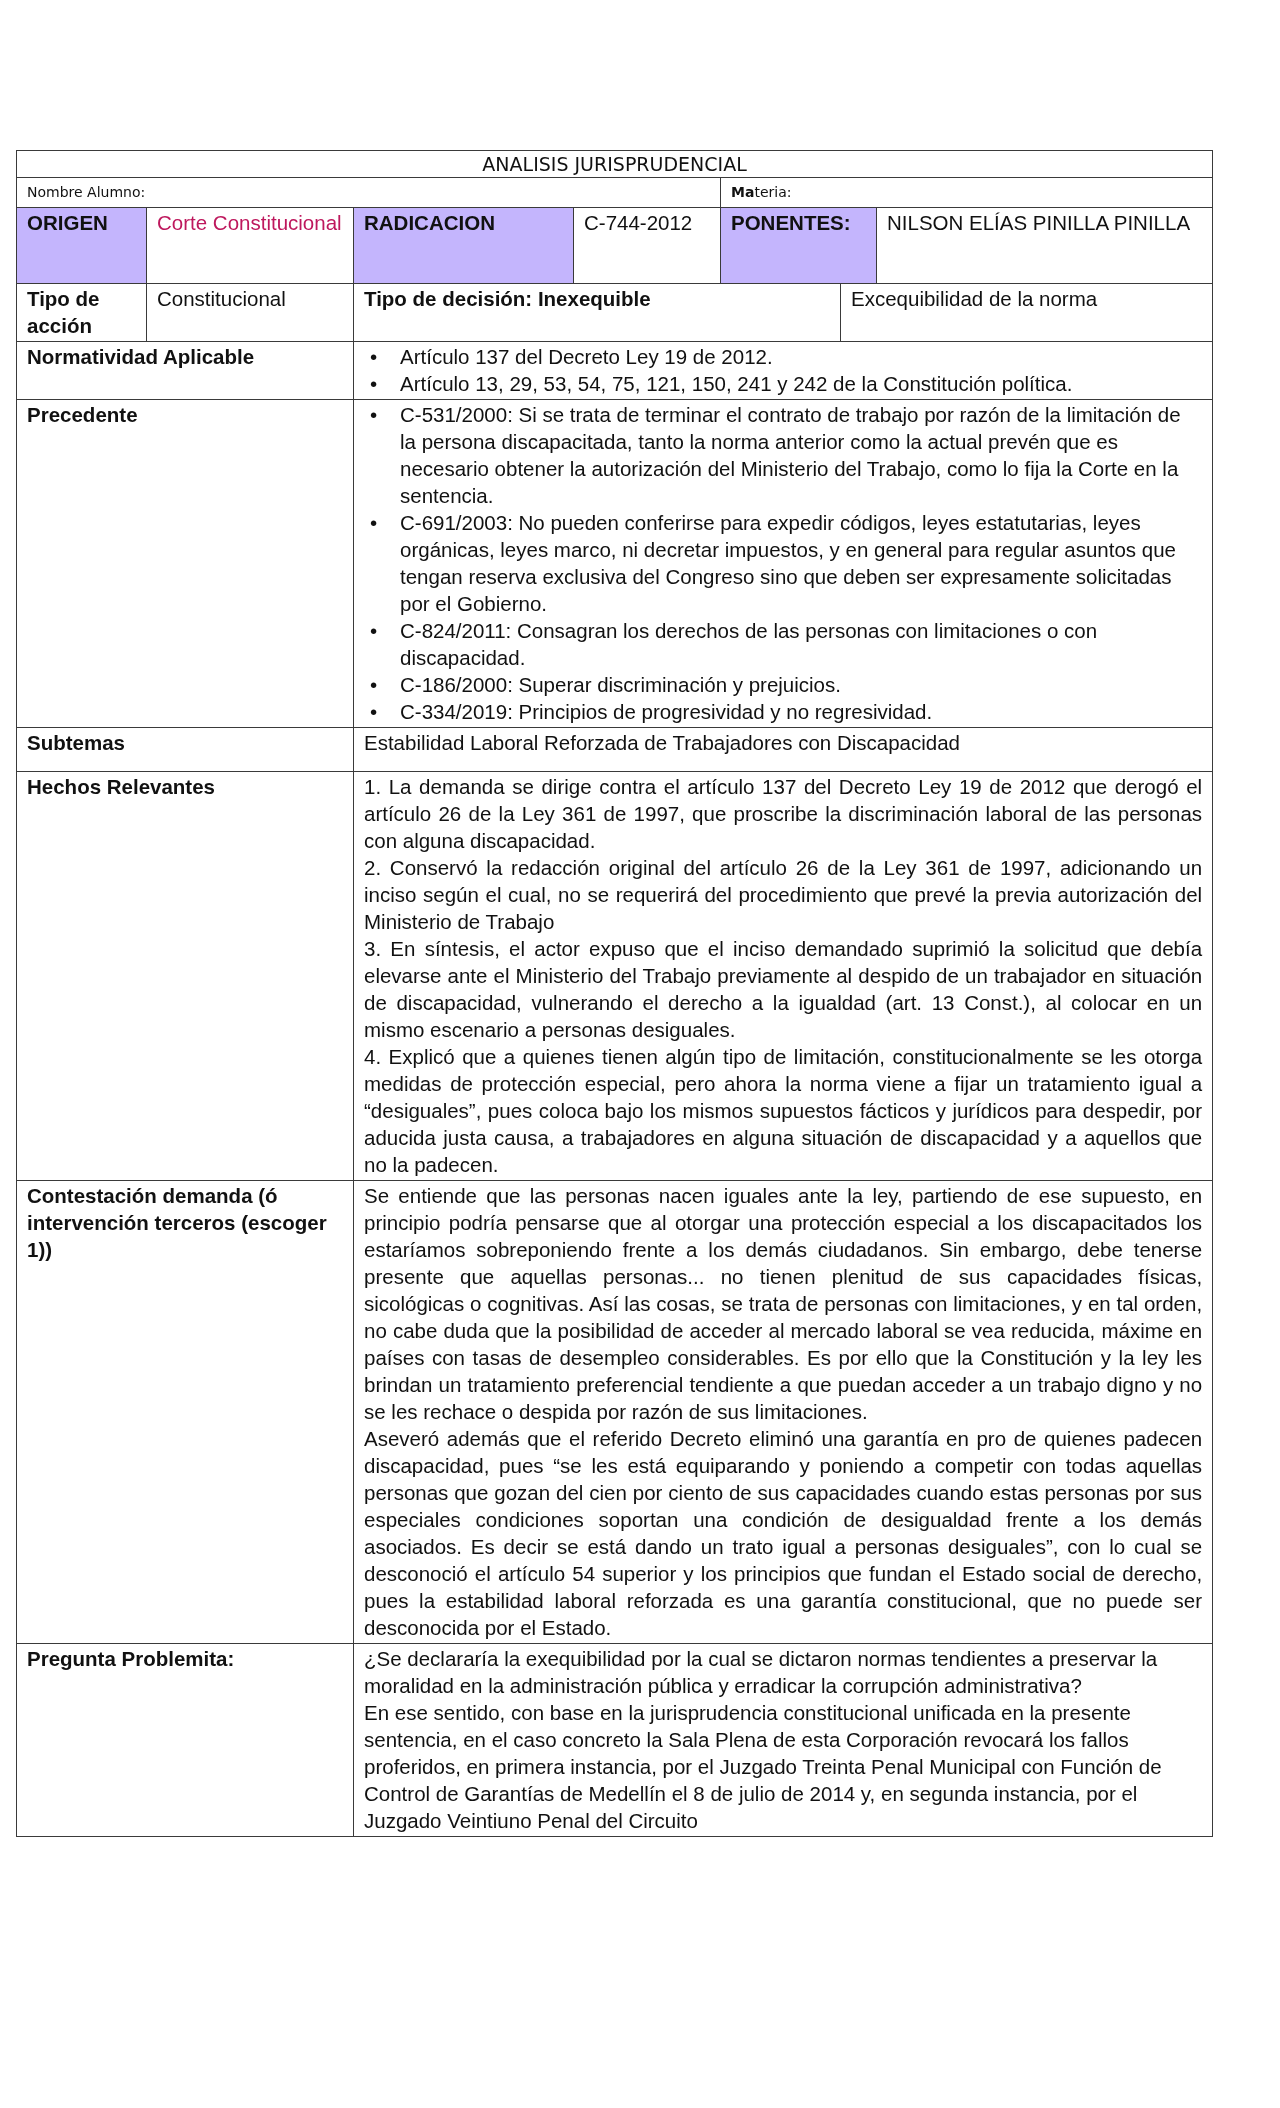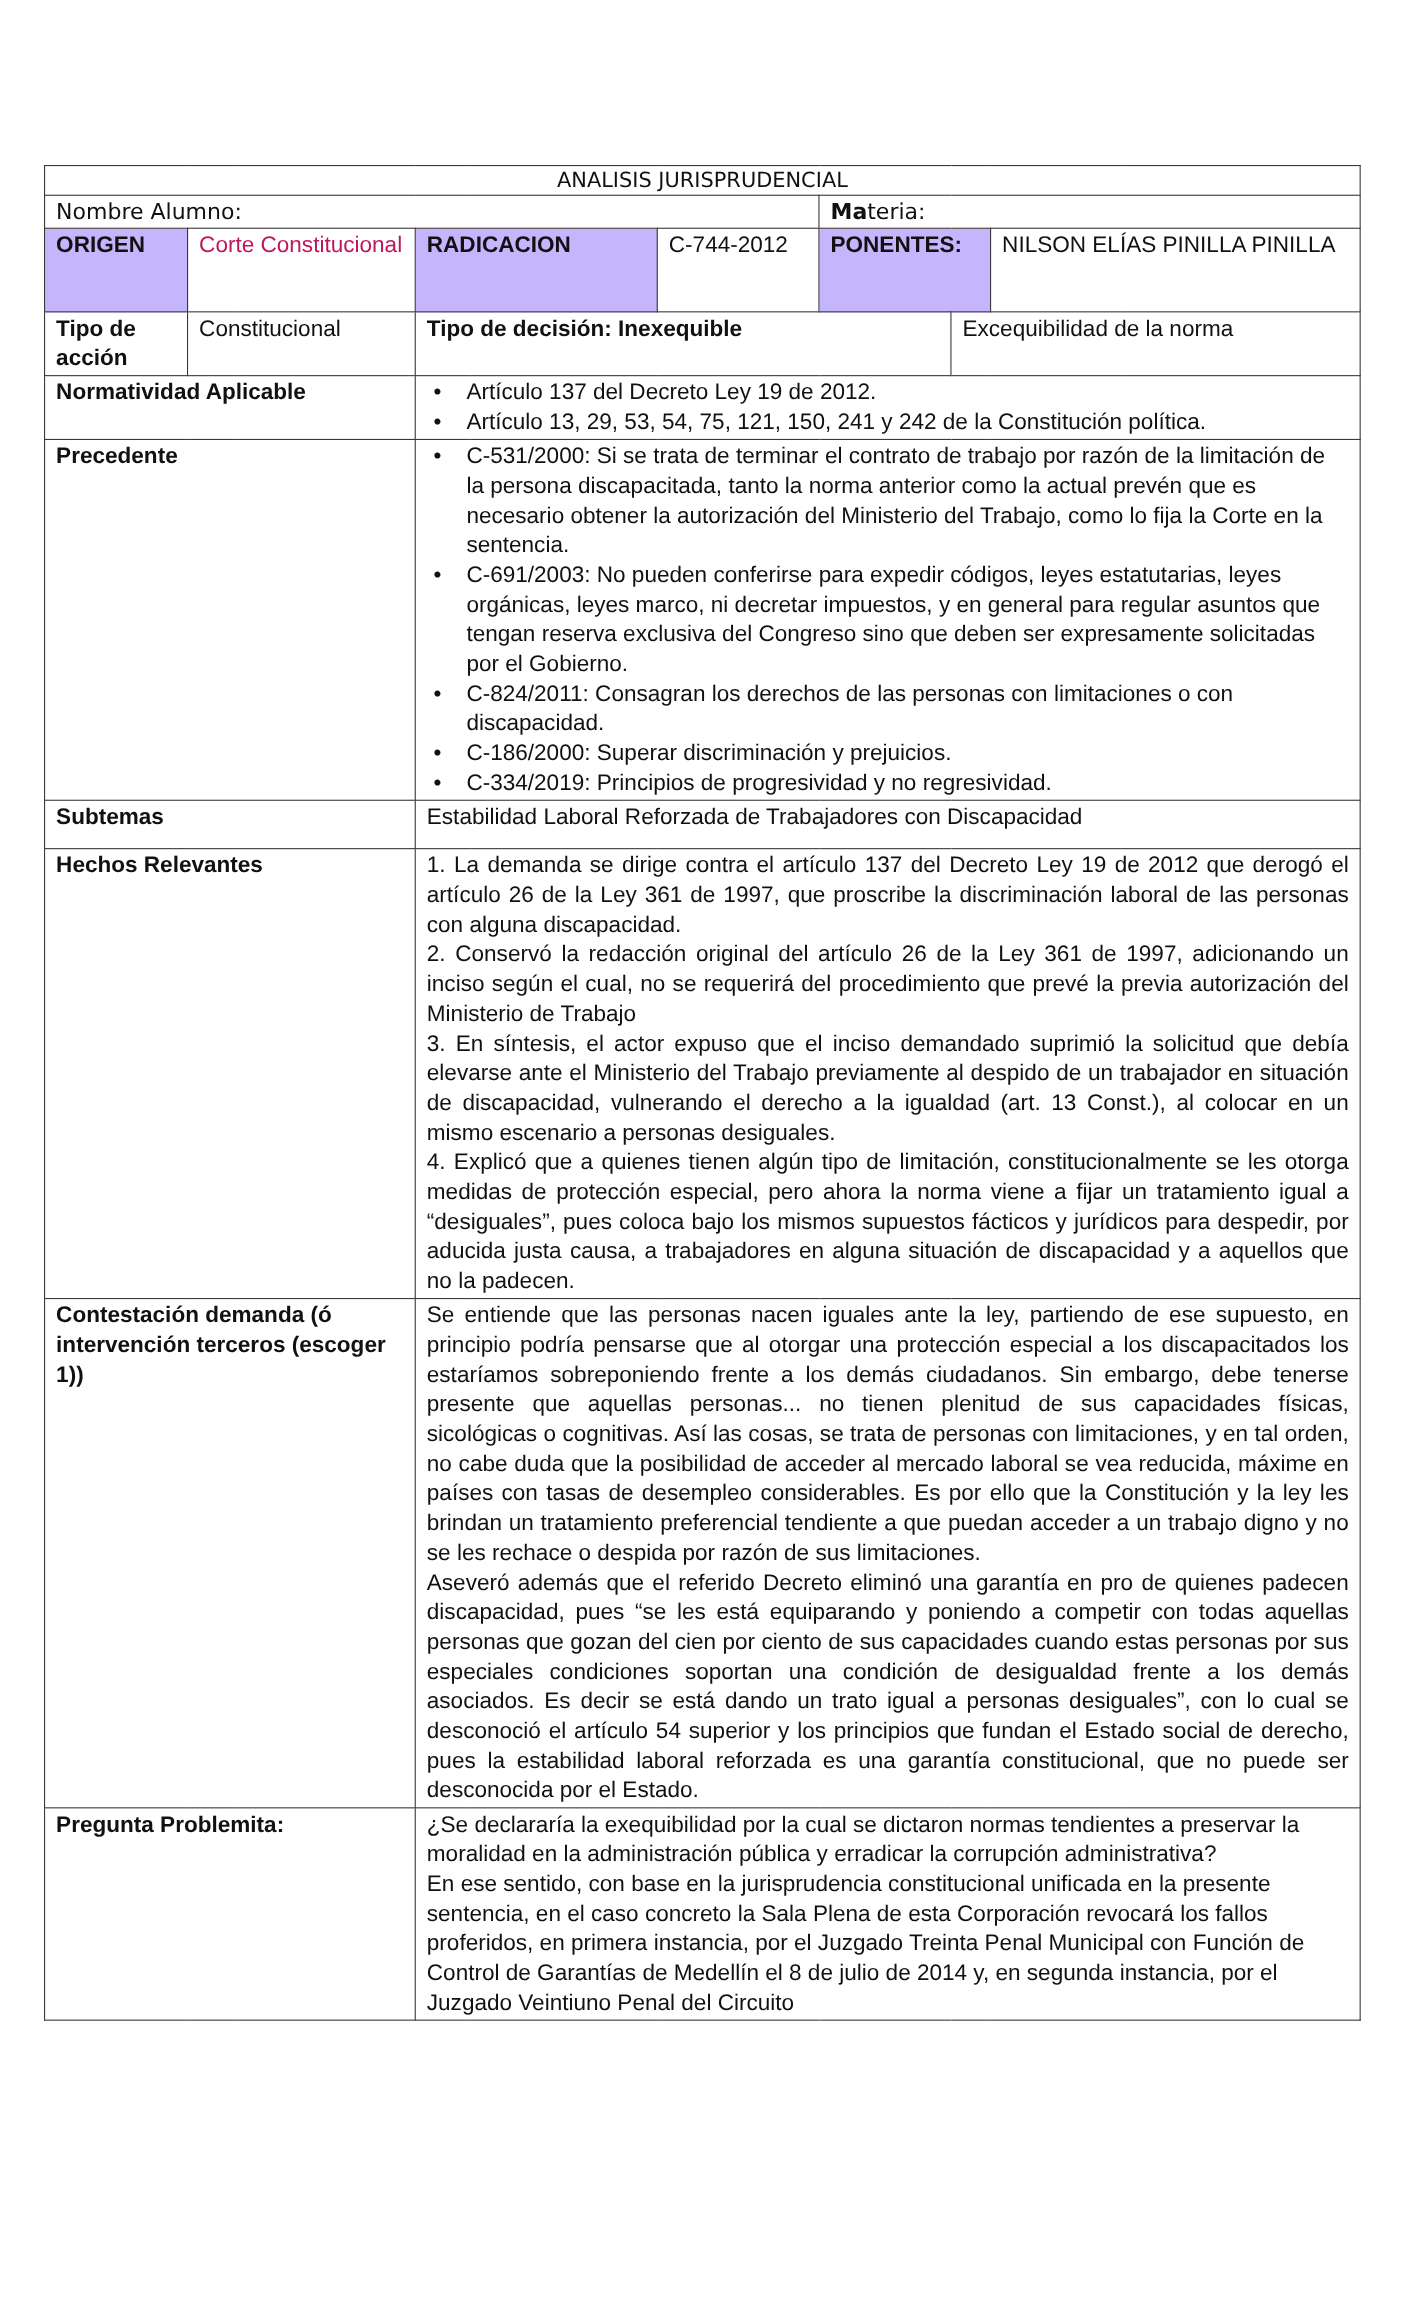--- a/index.html
+++ b/index.html
@@ -1,24 +1,24 @@
 <!DOCTYPE html>
 <html><head>
 <meta charset="utf-8">
 <style>
   html, body { margin: 0; padding: 0; background: #ffffff; }
   body { width: 1280px; height: 2108px; position: relative; font-family: "Liberation Sans", sans-serif; color: #111; }
-  .page { position: absolute; left: 40px; top: 150px; width: 1196px; }
+  .page { position: absolute; left: 16px; top: 150px; width: 1196px; }
   table { border-collapse: collapse; width: 1196px; table-layout: fixed; }
   td { border: 1.5px solid #3a3a3a; vertical-align: top; padding: 1px 10px 2px 10px; font-size: 20.5px; line-height: 27px; }
   .shade { background: #c4b5fd; }
   .b { font-weight: bold; }
   .red { color: #be185d; }
   .title-cell { text-align: center; font-family: "DejaVu Sans", sans-serif; font-size: 19px; line-height: 26px; padding: 0; }
-  .dv { font-family: "DejaVu Sans", sans-serif; font-size: 20px; line-height: 26px; }
+  .dv { font-family: "DejaVu Sans", sans-serif; font-size: 14px; line-height: 26px; }
   .just { text-align: justify; }
   ul { margin: 0; padding: 0 0 0 36px; list-style: none; }
   ul li { position: relative; }
   ul li .bullet { position: absolute; left: -30px; top: 0; }
   .h-origen { height: 76px; }
   .h-tipo { height: 50px; }
   .h-subtemas { height: 44px; }
   p { margin: 0; }
 </style>
 </head>

